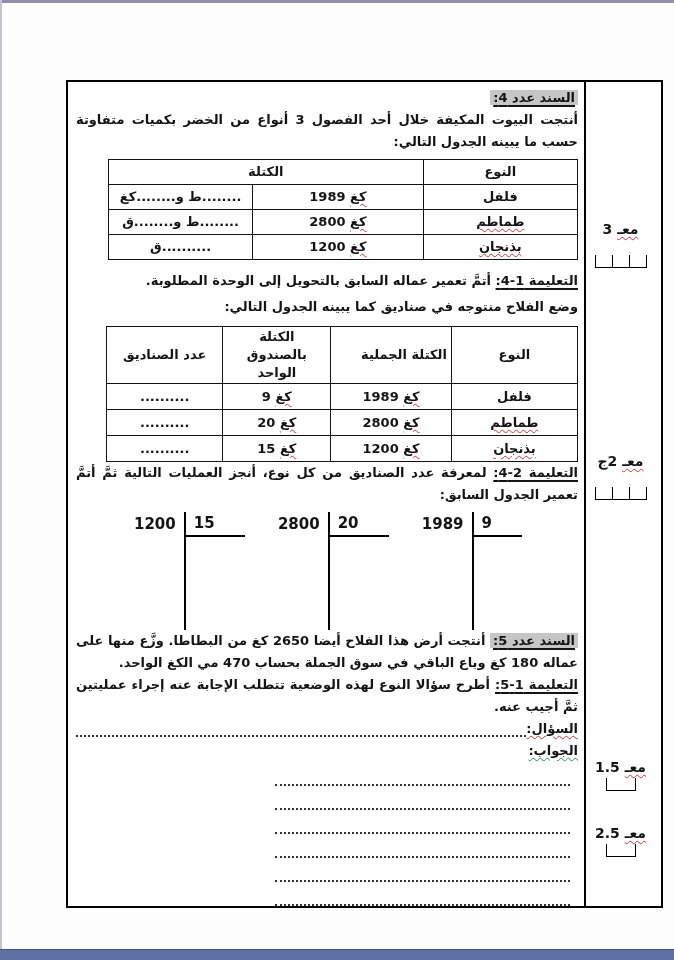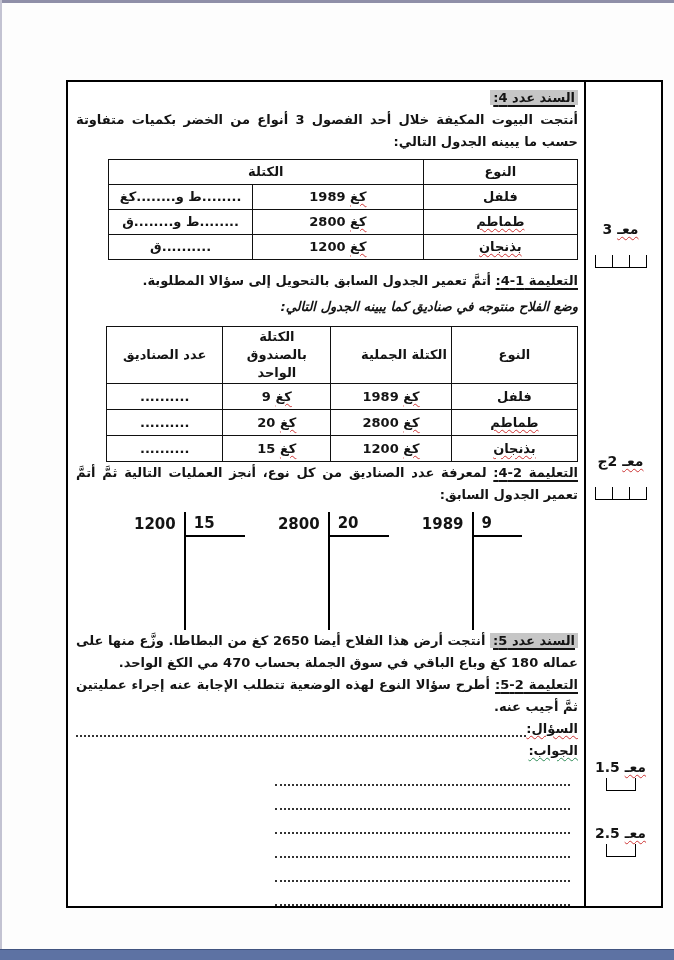--- a/index.html
+++ b/index.html
@@ -92,23 +92,23 @@
         <tr>
           <td class="c-type sq-red">بذنجان</td>
           <td class="c-mass num-cell"><span>1200</span> <span class="sq-red">كغ</span></td>
           <td class="c-conv">..........ق</td>
         </tr>
       </tbody>
         </table>
 
       <div class="sec" style="margin-top:10px;">
         <span class="lbl">التعليمة 1-4:</span>
-        <span>أتمَّ تعمير الجدول السابق بالتحويل إلى سؤالا المطلوبة.</span>
-      </div>
-      <div class="sec" style="margin-top:4px;font-style:italic;">وضع الفلاح منتوجه في صناديق كما يبينه الجدول التالي:</div>
+        <span>أتمَّ تعمير عماله السابق بالتحويل إلى الوحدة المطلوبة.</span>
+      </div>
+      <div class="sec" style="margin-top:4px;">وضع الفلاح منتوجه في صناديق كما يبينه الجدول التالي:</div>
 
       <table class="t2">
         <tbody>
             <tr>
           <th class="c-type">النوع</th>
           <th class="c-total">الكتلة الجملية</th>
           <th class="c-box">الكتلة بالصندوق الواحد</th>
           <th class="c-count">عدد الصناديق</th>
         </tr>
         <tr>
@@ -151,21 +151,21 @@
           <div class="divisor-box"><span class="divisor">15</span></div>
         </div>
       </div>
 
       <div class="just">
         <span class="hl lbl">السند عدد 5:</span>
         <span>أنتجت أرض هذا الفلاح أيضا 2650 كغ من البطاطا. وزَّع منها على عماله 180 كغ وباع الباقي في سوق الجملة بحساب 470 مي الكغ الواحد.</span>
       </div>
 
       <div class="just">
-        <span class="lbl">التعليمة 2-5:</span>
+        <span class="lbl">التعليمة 1-5:</span>
         <span>أطرح سؤالا النوع لهذه الوضعية تتطلب الإجابة عنه إجراء عمليتين ثمَّ أجيب عنه.</span>
       </div>
 
       <div class="qline">
         <span class="sq-red">السؤال:</span>
         <div class="leader"></div>
       </div>
 
       <div>
         <span class="sq-green">الجواب:</span>

